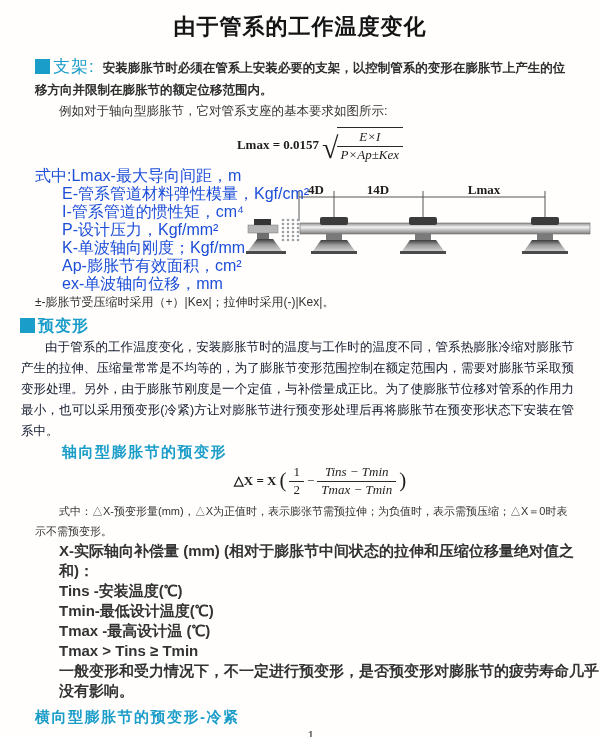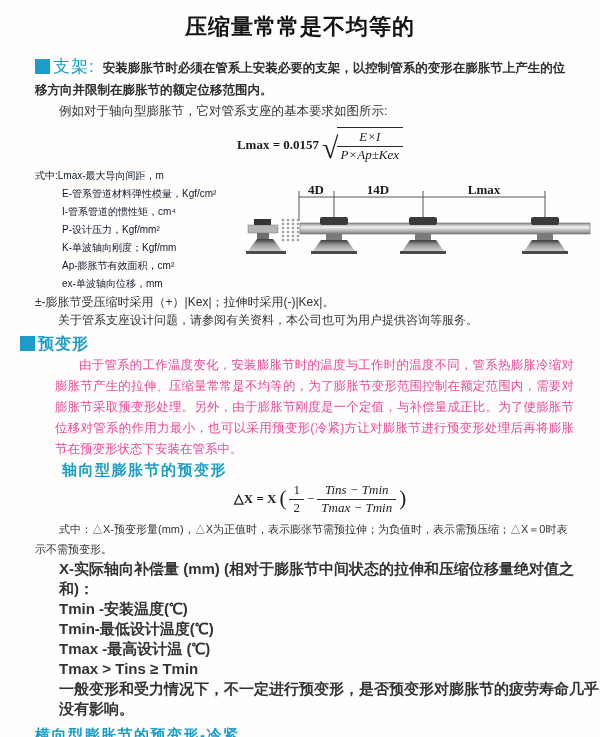--- a/index.html
+++ b/index.html
@@ -48,46 +48,46 @@
   .sqrt .rad{font-size:30px;line-height:0.8;margin-right:-2px;transform:translateY(3px);font-weight:normal;}
   .sqrt .under{border-top:1.5px solid #2a2a2a;padding-top:1px;}
   .paren{font-size:21px;line-height:1;font-weight:normal;transform:translateY(-1px);}
 
   .formula-lmax{margin-top:6px;height:36px;}
   .formula-ax{margin-top:4px;height:32px;}
   .formula-lat{margin-top:4px;height:28px;}
 
   
   .defs-wrap{position:relative;margin-top:4px;}
-  .def-line{font-size:10px;line-height:18px;color:#0f172a;margin-left:35px;}
+  .def-line{font-size:16px;line-height:18px;color:#1d4ed8;margin-left:35px;}
   .def-line.ind{margin-left:62px;}
   .pm-line{font-size:12px;line-height:18px;color:#333;margin-left:35px;}
   .consult-line{font-size:12px;line-height:18px;color:#333;margin-left:58px;}
 
   .diagram{position:absolute;left:242px;top:16px;width:354px;height:94px;}
 
   
   .sec-title{margin:5px 0 0 20px;font-size:16px;font-weight:bold;color:#1b9dc9;letter-spacing:1px;line-height:19px;}
-  .pre-body{margin:2px 26px 0 55px;text-indent:24px;text-align:justify;font-size:12.5px;line-height:21px;color:#ec4899;}
+  .pre-body{margin:2px 26px 0 21px;text-indent:24px;text-align:justify;font-size:12.5px;line-height:21px;color:#0f172a;}
 
   .sub-head{font-size:15px;font-weight:bold;color:#1b9dc9;letter-spacing:1.5px;line-height:19px;}
   .axial-head{margin:0 0 0 62px;}
   .lateral-head{margin:6px 0 0 35px;}
 
   .note0{margin:4px 26px 0 35px;text-indent:24px;font-size:11px;line-height:20px;color:#333;}
   .note{margin-left:59px;font-size:15px;line-height:20px;color:#333;font-weight:bold;}
 
   svg text{font-family:"Liberation Serif",serif;font-weight:bold;fill:#1d1d1d;}
 </style>
 </head>
 <body>
 
 <div class="page">
 
-  <h1 class="title">压缩量常常是不均等的</h1>
+  <h1 class="title">由于管系的工作温度变化</h1>
 
   <p class="para intro-para body-sm">
     <span class="sq"></span><span class="sec-head">支架:</span><span>安装膨胀节时必须在管系上安装必要的支架，以控制管系的变形在膨胀节上产生的位移方向并限制在膨胀节的额定位移范围内。</span>
   </p>
 
   <p class="para indent example">例如对于轴向型膨胀节，它对管系支座的基本要求如图所示:</p>
 
   <div class="formula formula-lmax">
     <span class="f-bold">Lmax = 0.0157</span>
     <span class="sqrt">
@@ -183,21 +183,20 @@
       <g>
         <rect x="289" y="34" width="28" height="8" rx="2" fill="#3b3b3b"></rect>
         <rect x="295" y="51" width="16" height="6" fill="#7a7a7a"></rect>
         <polygon points="282,68 324,68 316,57 290,57" fill="url(#bg)"></polygon>
         <rect x="280" y="68" width="46" height="3" fill="#4a4a4a"></rect>
       </g>
     </svg>
   </div>
 
   <p class="pm-line">±-膨胀节受压缩时采用（+）|Kex|；拉伸时采用(-)|Kex|。</p>
-  <p class="consult-line">关于管系支座设计问题，请参阅有关资料，本公司也可为用户提供咨询等服务。</p>
 
   <p class="sec-title">
     <span class="sq"></span><span>预变形</span>
   </p>
   <p class="pre-body">由于管系的工作温度变化，安装膨胀节时的温度与工作时的温度不同，管系热膨胀冷缩对膨胀节产生的拉伸、压缩量常常是不均等的，为了膨胀节变形范围控制在额定范围内，需要对膨胀节采取预变形处理。另外，由于膨胀节刚度是一个定值，与补偿量成正比。为了使膨胀节位移对管系的作用力最小，也可以采用预变形(冷紧)方让对膨胀节进行预变形处理后再将膨胀节在预变形状态下安装在管系中。</p>
 
   <p class="sub-head axial-head">轴向型膨胀节的预变形</p>
 
   <div class="formula formula-ax">
     <span class="f-bold">△X = X</span>
@@ -209,21 +208,21 @@
     <span>−</span>
     <span class="frac ital">
       <span class="fn">Tins − Tmin</span>
       <span class="fd">Tmax − Tmin</span>
     </span>
     <span class="paren">)</span>
   </div>
 
   <p class="note0">式中：△X-预变形量(mm)，△X为正值时，表示膨张节需预拉伸；为负值时，表示需预压缩；△X＝0时表示不需预变形。</p>
   <p class="note">X-实际轴向补偿量 (mm) (相对于膨胀节中间状态的拉伸和压缩位移量绝对值之和)：</p>
-  <p class="note">Tmin -安装温度(℃)</p>
+  <p class="note">Tins -安装温度(℃)</p>
   <p class="note">Tmin-最低设计温度(℃)</p>
   <p class="note">Tmax -最高设计温 (℃)</p>
   <p class="note">Tmax &gt; Tins ≥ Tmin</p>
   <p class="note">一般变形和受力情况下，不一定进行预变形，是否预变形对膨胀节的疲劳寿命几乎没有影响。</p>
 
   <p class="sub-head lateral-head">横向型膨胀节的预变形-冷紧</p>
 
   <div class="formula formula-lat">
     <span class="f-bold">△Y =</span>
     <span class="frac">

